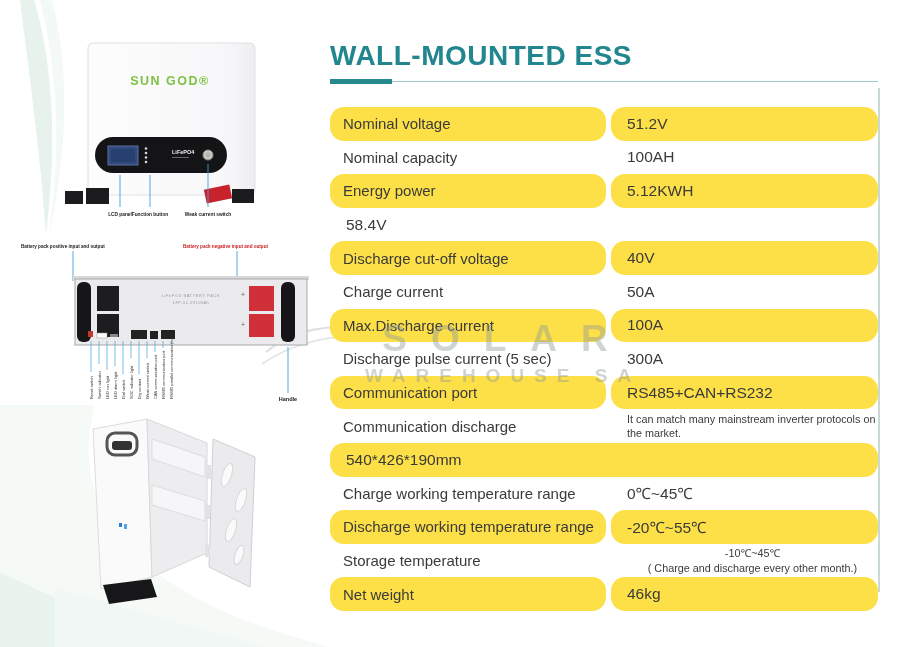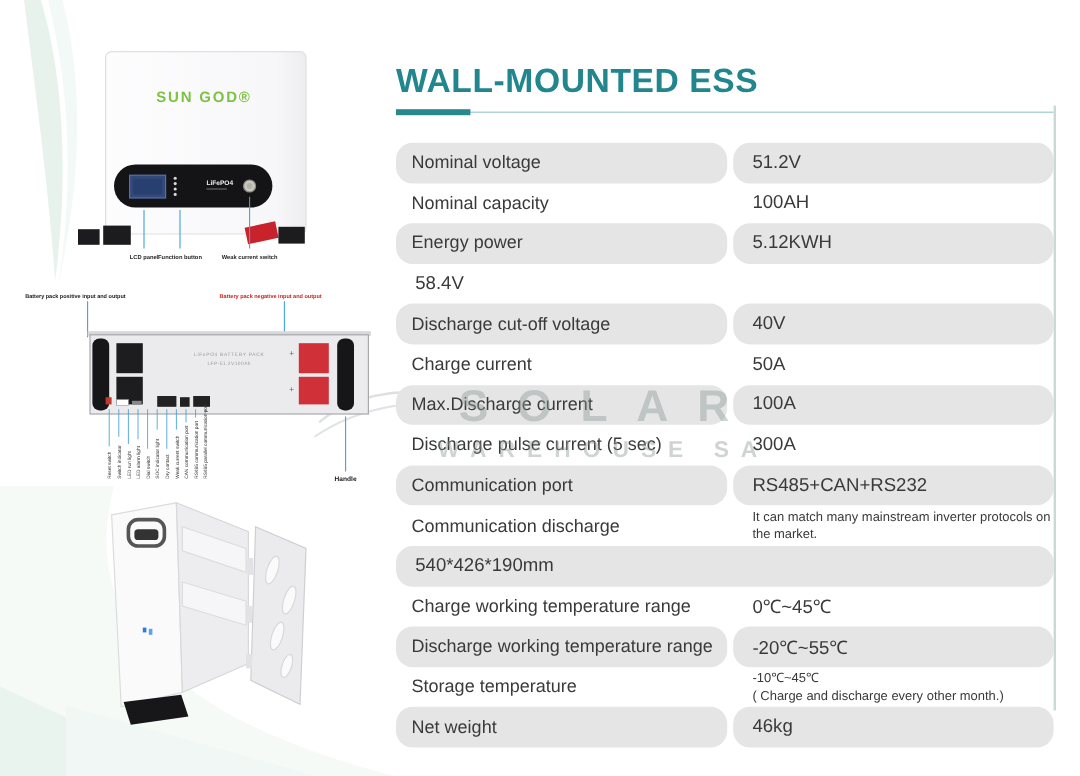--- a/index.html
+++ b/index.html
@@ -1,32 +1,32 @@
 <!DOCTYPE html>
 <html><head>
 <meta charset="utf-8">
 <style>
   html,body{margin:0;padding:0;background:#fff;}
   .page{position:relative;width:900px;height:647px;background:#ffffff;overflow:hidden;
         font-family:"Liberation Sans",sans-serif;}
   .bg{position:absolute;left:0;top:0;z-index:0;}
   .illus{position:absolute;z-index:2;}
-  .right-col{position:absolute;left:330px;top:52px;width:548px;z-index:1;}
+  .right-col{position:absolute;left:330px;top:40px;width:548px;z-index:1;}
   h1.title{margin:0;font-size:28px;font-weight:bold;color:#21868d;letter-spacing:0.5px;}
   .title-rule{position:relative;height:5px;margin-top:7px;}
   .title-rule .thin{position:absolute;top:1.5px;left:0;right:0;height:1.5px;background:#9ccbcf;}
   .title-rule .thick{position:absolute;top:0;left:0;width:62px;height:4.5px;background:#27888e;}
   .spec-table{margin-top:23px;}
   .row{display:flex;gap:5px;height:33.6px;}
   .cell{display:flex;}
   .cell.label{width:263px;padding-left:13px;font-size:15px;color:#3a3a3a;align-items:center;white-space:nowrap;}
   .cell.value{flex:1;padding-left:16px;font-size:15.5px;color:#3a3a3a;
               flex-direction:column;align-items:flex-start;justify-content:center;}
-  .row.shaded .cell{background:#e5e5e5;border-radius:14px;}
-  .cell.value.small{font-size:10.8px;line-height:1.3;}
+  .row.shaded .cell{background:#fde047;border-radius:14px;}
+  .cell.value.small{font-size:10.8px;line-height:1.3;align-items:center;}
   .note{display:block;}
   .note:empty{display:none;}
   .right-border{position:absolute;left:878px;top:88px;width:2px;height:504px;background:#c9dad4;z-index:1;}
   .watermark{position:absolute;left:290px;top:318px;width:420px;text-align:center;z-index:3;
              color:#8d9a98;opacity:0.42;pointer-events:none;font-weight:bold;}
   .wm1{font-size:37px;letter-spacing:24px;margin-left:14px;}
   .wm2{font-size:19px;letter-spacing:10px;margin-top:5px;margin-left:6px;}
 </style>
 </head>
 <body>

